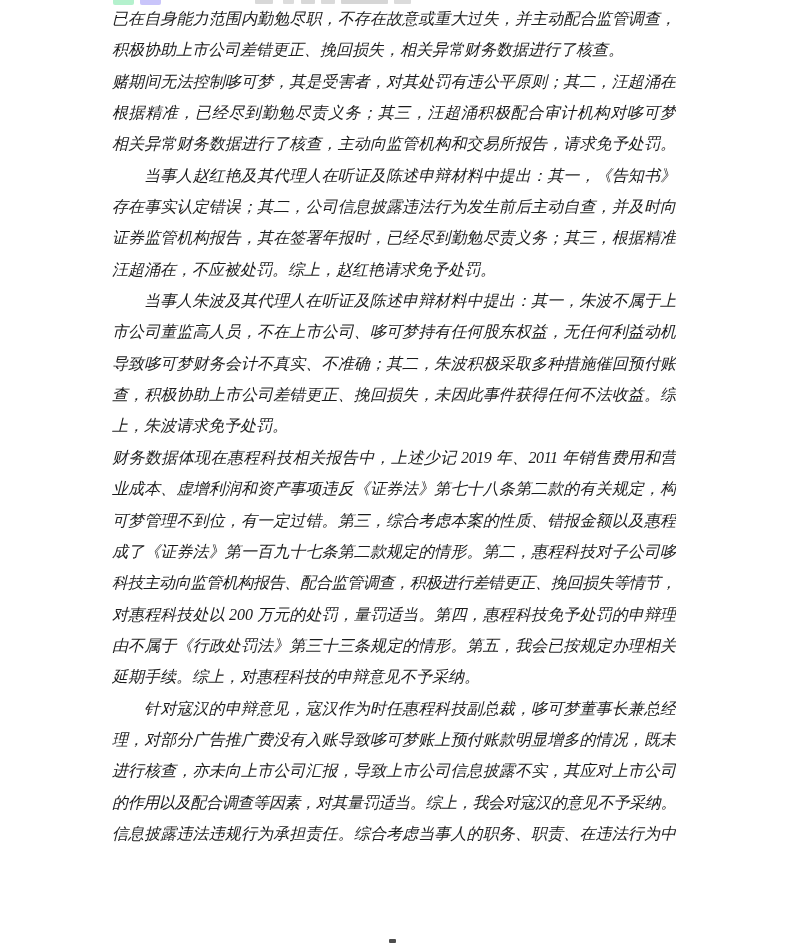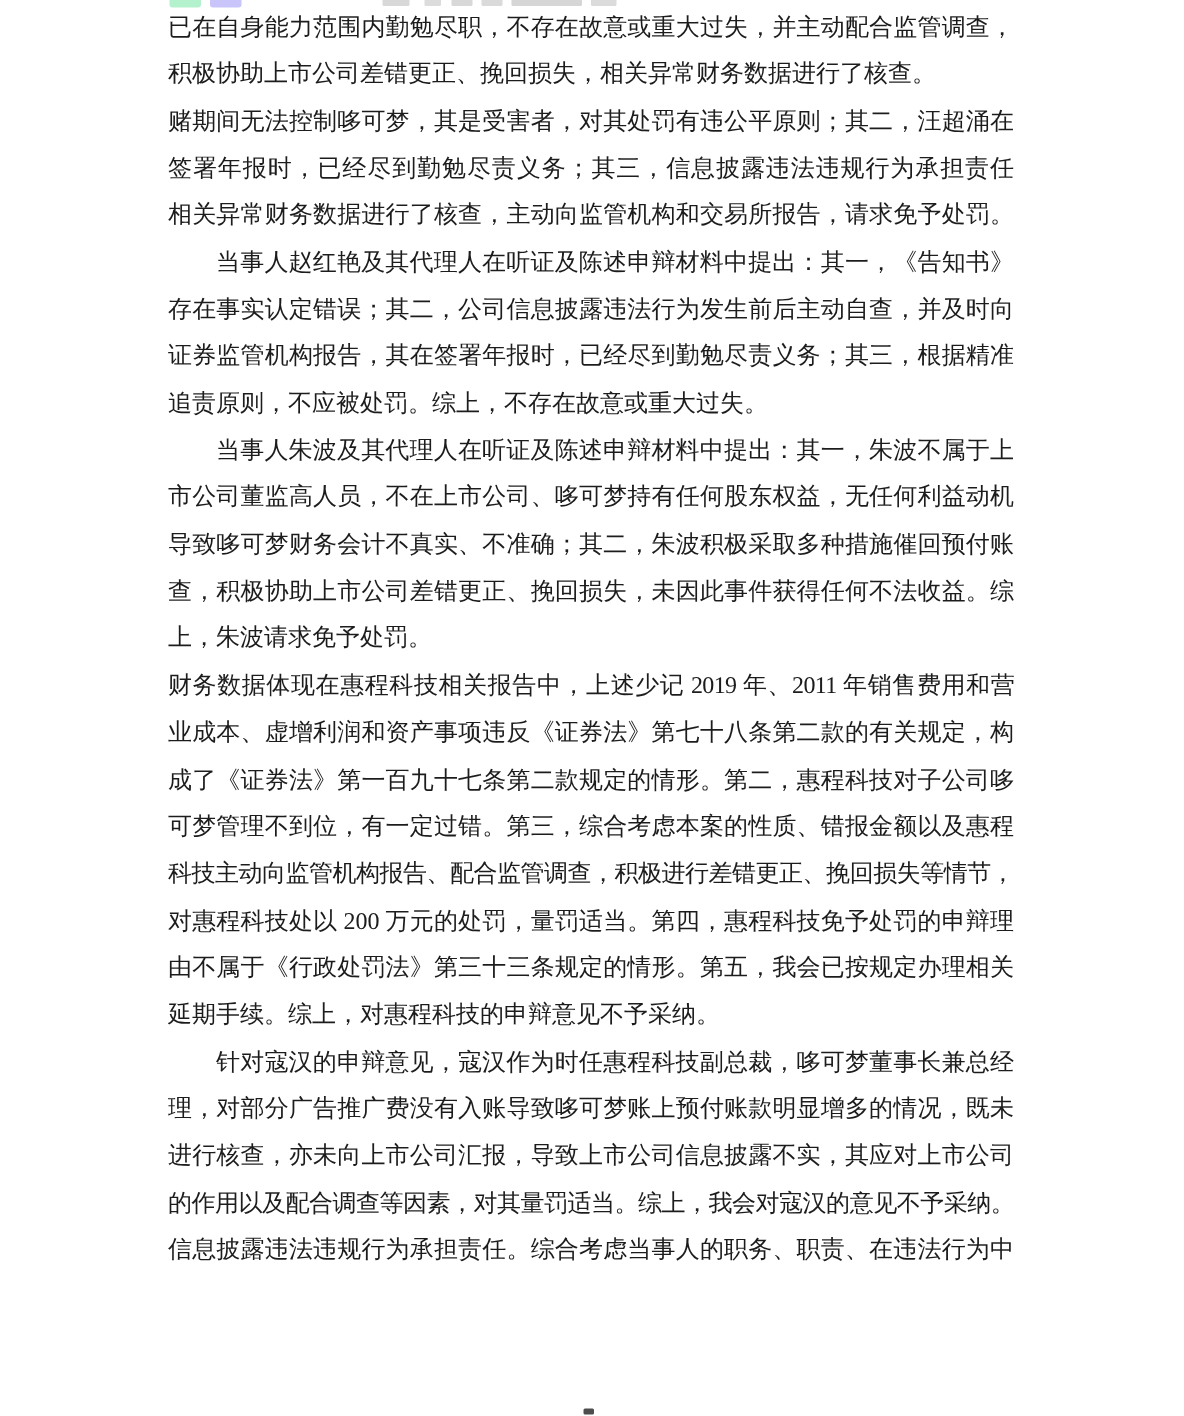--- a/index.html
+++ b/index.html
@@ -17,20 +17,21 @@
   #top-fragments { position: absolute; left: 0; top: 0; width: 789px; height: 6px; }
   #top-fragments .frag { position: absolute; top: 0; }
   
   .doc-body {
     position: absolute;
     left: 112px; top: 3px;
     width: 564px;
     font-family: "Liberation Serif", "DejaVu Serif", serif;
     font-size: 16px;
     color: #1c1c1c;
+    font-style: italic;
   }
   .line {
     height: 31.35px;
     line-height: 31.35px;
     overflow: hidden;
     text-align: justify;
     text-align-last: justify;
     text-justify: inter-character;
   }
   .line.indent { text-indent: 32px; }
@@ -50,35 +51,35 @@
       <div class="frag" style="left: 283px; width: 11px; height: 4px; background: rgb(220, 220, 220); border-radius: 0px 0px 1px 1px;"></div>
       <div class="frag" style="left: 301px; width: 14px; height: 4px; background: rgb(216, 216, 216); border-radius: 0px 0px 1px 1px;"></div>
       <div class="frag" style="left: 321px; width: 14px; height: 4px; background: rgb(218, 218, 218); border-radius: 0px 0px 1px 1px;"></div>
       <div class="frag" style="left: 341px; width: 47px; height: 4px; background: rgb(214, 214, 214); border-radius: 0px 0px 1px 1px;"></div>
       <div class="frag" style="left: 394px; width: 17px; height: 4px; background: rgb(219, 219, 219); border-radius: 0px 0px 1px 1px;"></div>
     </div>
   <div id="doc-body" class="doc-body" style="color: rgb(28, 28, 28);">
       <div class="line">已在自身能力范围内勤勉尽职，不存在故意或重大过失，并主动配合监管调查，</div>
       <div class="line end">积极协助上市公司差错更正、挽回损失，相关异常财务数据进行了核查。</div>
       <div class="line">赌期间无法控制哆可梦，其是受害者，对其处罚有违公平原则；其二，汪超涌在</div>
-      <div class="line">签署年报时，已经尽到勤勉尽责义务；其三，信息披露违法违规行为承担责任</div>
+      <div class="line">根据精准，已经尽到勤勉尽责义务；其三，汪超涌积极配合审计机构对哆可梦</div>
       <div class="line">相关异常财务数据进行了核查，主动向监管机构和交易所报告，请求免予处罚。</div>
       <div class="line indent">当事人赵红艳及其代理人在听证及陈述申辩材料中提出：其一，《告知书》</div>
       <div class="line">存在事实认定错误；其二，公司信息披露违法行为发生前后主动自查，并及时向</div>
       <div class="line">证券监管机构报告，其在签署年报时，已经尽到勤勉尽责义务；其三，根据精准</div>
-      <div class="line end">追责原则，不应被处罚。综上，不存在故意或重大过失。</div>
+      <div class="line end">汪超涌在，不应被处罚。综上，赵红艳请求免予处罚。</div>
       <div class="line indent">当事人朱波及其代理人在听证及陈述申辩材料中提出：其一，朱波不属于上</div>
       <div class="line">市公司董监高人员，不在上市公司、哆可梦持有任何股东权益，无任何利益动机</div>
       <div class="line">导致哆可梦财务会计不真实、不准确；其二，朱波积极采取多种措施催回预付账</div>
       <div class="line">查，积极协助上市公司差错更正、挽回损失，未因此事件获得任何不法收益。综</div>
       <div class="line end">上，朱波请求免予处罚。</div>
       <div class="line tight">财务数据体现在惠程科技相关报告中，上述少记 2019 年、2011 年销售费用和营</div>
       <div class="line">业成本、虚增利润和资产事项违反《证券法》第七十八条第二款的有关规定，构</div>
+      <div class="line">可梦管理不到位，有一定过错。第三，综合考虑本案的性质、错报金额以及惠程</div>
       <div class="line">成了《证券法》第一百九十七条第二款规定的情形。第二，惠程科技对子公司哆</div>
-      <div class="line">可梦管理不到位，有一定过错。第三，综合考虑本案的性质、错报金额以及惠程</div>
       <div class="line tight">科技主动向监管机构报告、配合监管调查，积极进行差错更正、挽回损失等情节，</div>
       <div class="line">对惠程科技处以 200 万元的处罚，量罚适当。第四，惠程科技免予处罚的申辩理</div>
       <div class="line">由不属于《行政处罚法》第三十三条规定的情形。第五，我会已按规定办理相关</div>
       <div class="line end">延期手续。综上，对惠程科技的申辩意见不予采纳。</div>
       <div class="line indent">针对寇汉的申辩意见，寇汉作为时任惠程科技副总裁，哆可梦董事长兼总经</div>
       <div class="line">理，对部分广告推广费没有入账导致哆可梦账上预付账款明显增多的情况，既未</div>
       <div class="line">进行核查，亦未向上市公司汇报，导致上市公司信息披露不实，其应对上市公司</div>
       <div class="line tight">的作用以及配合调查等因素，对其量罚适当。综上，我会对寇汉的意见不予采纳。</div>
       <div class="line">信息披露违法违规行为承担责任。综合考虑当事人的职务、职责、在违法行为中</div>
     </div>

